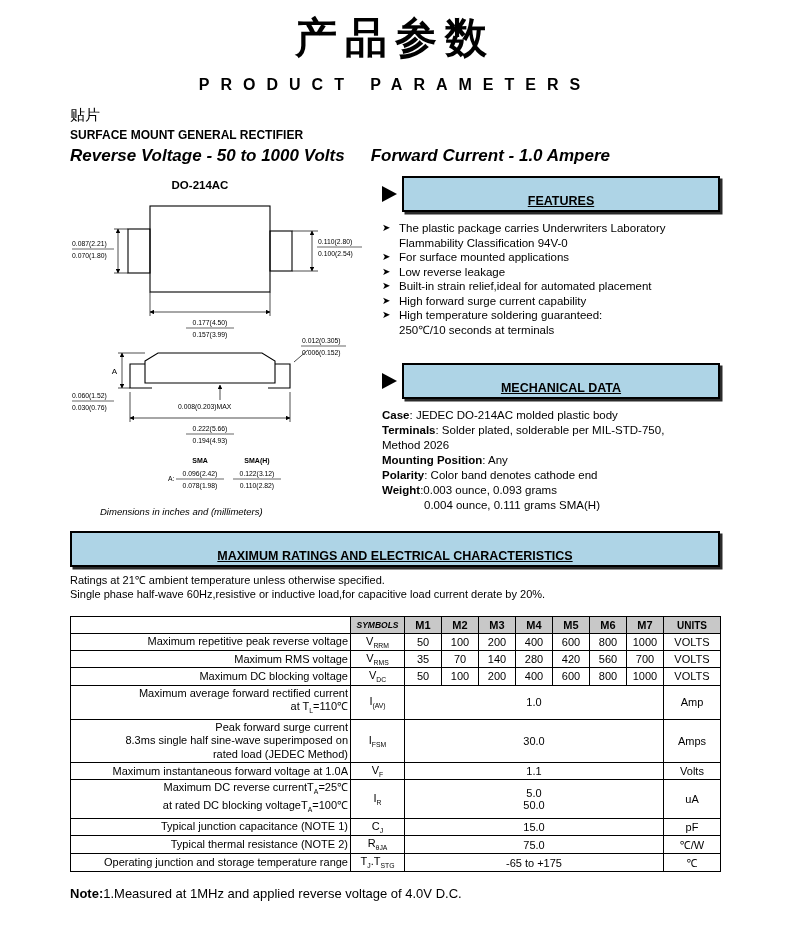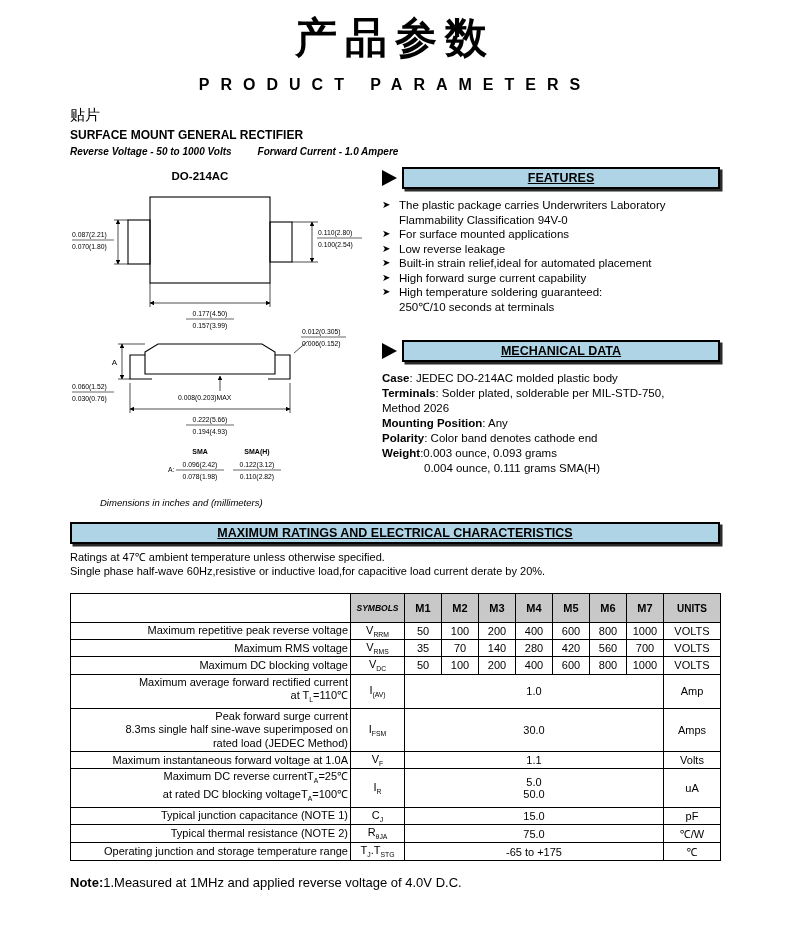--- a/index.html
+++ b/index.html
@@ -9,34 +9,34 @@
     font-family:"Liberation Sans", sans-serif;
     color:#000;
   }
   .page { width:790px; height:926px; padding:10px 70px 0 70px; overflow:hidden; }
 
   .title-cn { text-align:center; font-size:42px; font-weight:bold; letter-spacing:8px; }
   .title-en { text-align:center; font-size:16px; font-weight:bold; letter-spacing:11px; margin-top:10px; }
 
   .chip { font-size:15px; margin-top:12px; }
   .product-title { font-size:12px; font-weight:bold; margin-top:3px; }
-  .subtitle { font-size:10px; font-weight:bold; font-style:italic; margin-top:4px; }
+  .subtitle { font-size:17px; font-weight:bold; font-style:italic; margin-top:4px; }
   .subtitle .gap { display:inline-block; width:26px; }
 
   .two-col { display:flex; margin-top:10px; }
   .diagram-col { flex:0 0 300px; width:300px; }
   .right-col { flex:1; padding-left:12px; }
 
   
   .section-bar { display:flex; align-items:center; }
   .bar-arrow { width:0; height:0; border-top:8px solid transparent; border-bottom:8px solid transparent;
                border-left:15px solid #000; margin-right:5px; flex:0 0 auto; }
   .bar-box { flex:1; background:var(--bar_bg,#aed4e6); border:2px solid #000;
              box-shadow:2.5px 2.5px 0 #2b2b2b; text-align:center; font-weight:bold;
-             font-size:12.5px; padding:2px 0 2px 0; }
+             font-size:12.5px; padding:16px 0 2px 0; }
   .bar-text { text-decoration:underline; }
   .mech-bar { margin-top:26px; }
 
   .features-list { list-style:none; margin-top:9px; }
   .features-list li { display:flex; font-size:11.5px; line-height:14.5px; }
   .features-list .bullet { flex:0 0 17px; font-size:10px; line-height:14.5px; }
 
   .mech-content { margin-top:9px; font-size:11.5px; line-height:15px; }
   .mech-content b { font-weight:bold; }
   .indent40 { padding-left:42px; }
@@ -53,21 +53,21 @@
   .alabel { font-size:8px; text-anchor:end; fill:#000; }
   .smah { font-size:7px; font-weight:bold; text-anchor:middle; fill:#000; }
   .diag-footnote { font-size:9.5px; font-style:italic; margin:2px 0 0 30px; }
 
   
   .ratings-bar { margin-top:14px; }
   .ratings-notes { font-size:11px; line-height:13.5px; margin-top:7px; }
 
   table.ratings { border-collapse:collapse; width:650px; margin-top:15px; table-layout:fixed; }
   .ratings th, .ratings td { border:1px solid #000; font-size:11px; padding:1px 2px; vertical-align:middle; }
-  .ratings thead th { background:var(--table_header_bg,#c8c8c8); font-weight:bold; height:29px; }
+  .ratings thead th { background:var(--table_header_bg,#c8c8c8); font-weight:bold; height:17px; }
   .ratings thead th.desc-h { background:#fff; }
   .ratings thead th.sym-h { font-size:8.5px; font-style:italic; }
   .ratings thead th.unit-h { font-size:10px; }
   .ratings td.desc { text-align:right; padding-left:4px; line-height:13.5px; }
   .ratings td.sym, .ratings td.val, .ratings td.unit { text-align:center; }
   .ratings sub { font-size:0.62em; }
   .w160 { display:inline-block; width:160px; }
 
   .bottom-notes { font-size:13px; line-height:15px; margin-top:14px; }
   .bottom-notes b { font-weight:bold; }
@@ -218,21 +218,21 @@
         <div class="mech-line"><b>Polarity</b><span>: Color band denotes cathode end</span></div>
         <div class="mech-line"><b>Weight</b><span>:0.003 ounce, 0.093 grams</span></div>
         <div class="mech-line indent40">0.004 ounce, 0.111 grams  SMA(H)</div>
       </div>
 
     </div>
   </div>
 
   <div class="bar-box ratings-bar"><span class="bar-text">MAXIMUM RATINGS AND ELECTRICAL CHARACTERISTICS</span></div>
   <div class="ratings-notes">
-    <div>Ratings at 47℃ ambient temperature unless otherwise specified.</div>
+    <div>Ratings at 21℃ ambient temperature unless otherwise specified.</div>
     <div>Single phase half-wave 60Hz,resistive or inductive load,for capacitive load current derate by 20%.</div>
   </div>
 
   <table class="ratings">
     <colgroup>
       <col style="width:280px">
         <col style="width:54px">
       <col style="width:37px">
         <col style="width:37px">
         <col style="width:37px">

